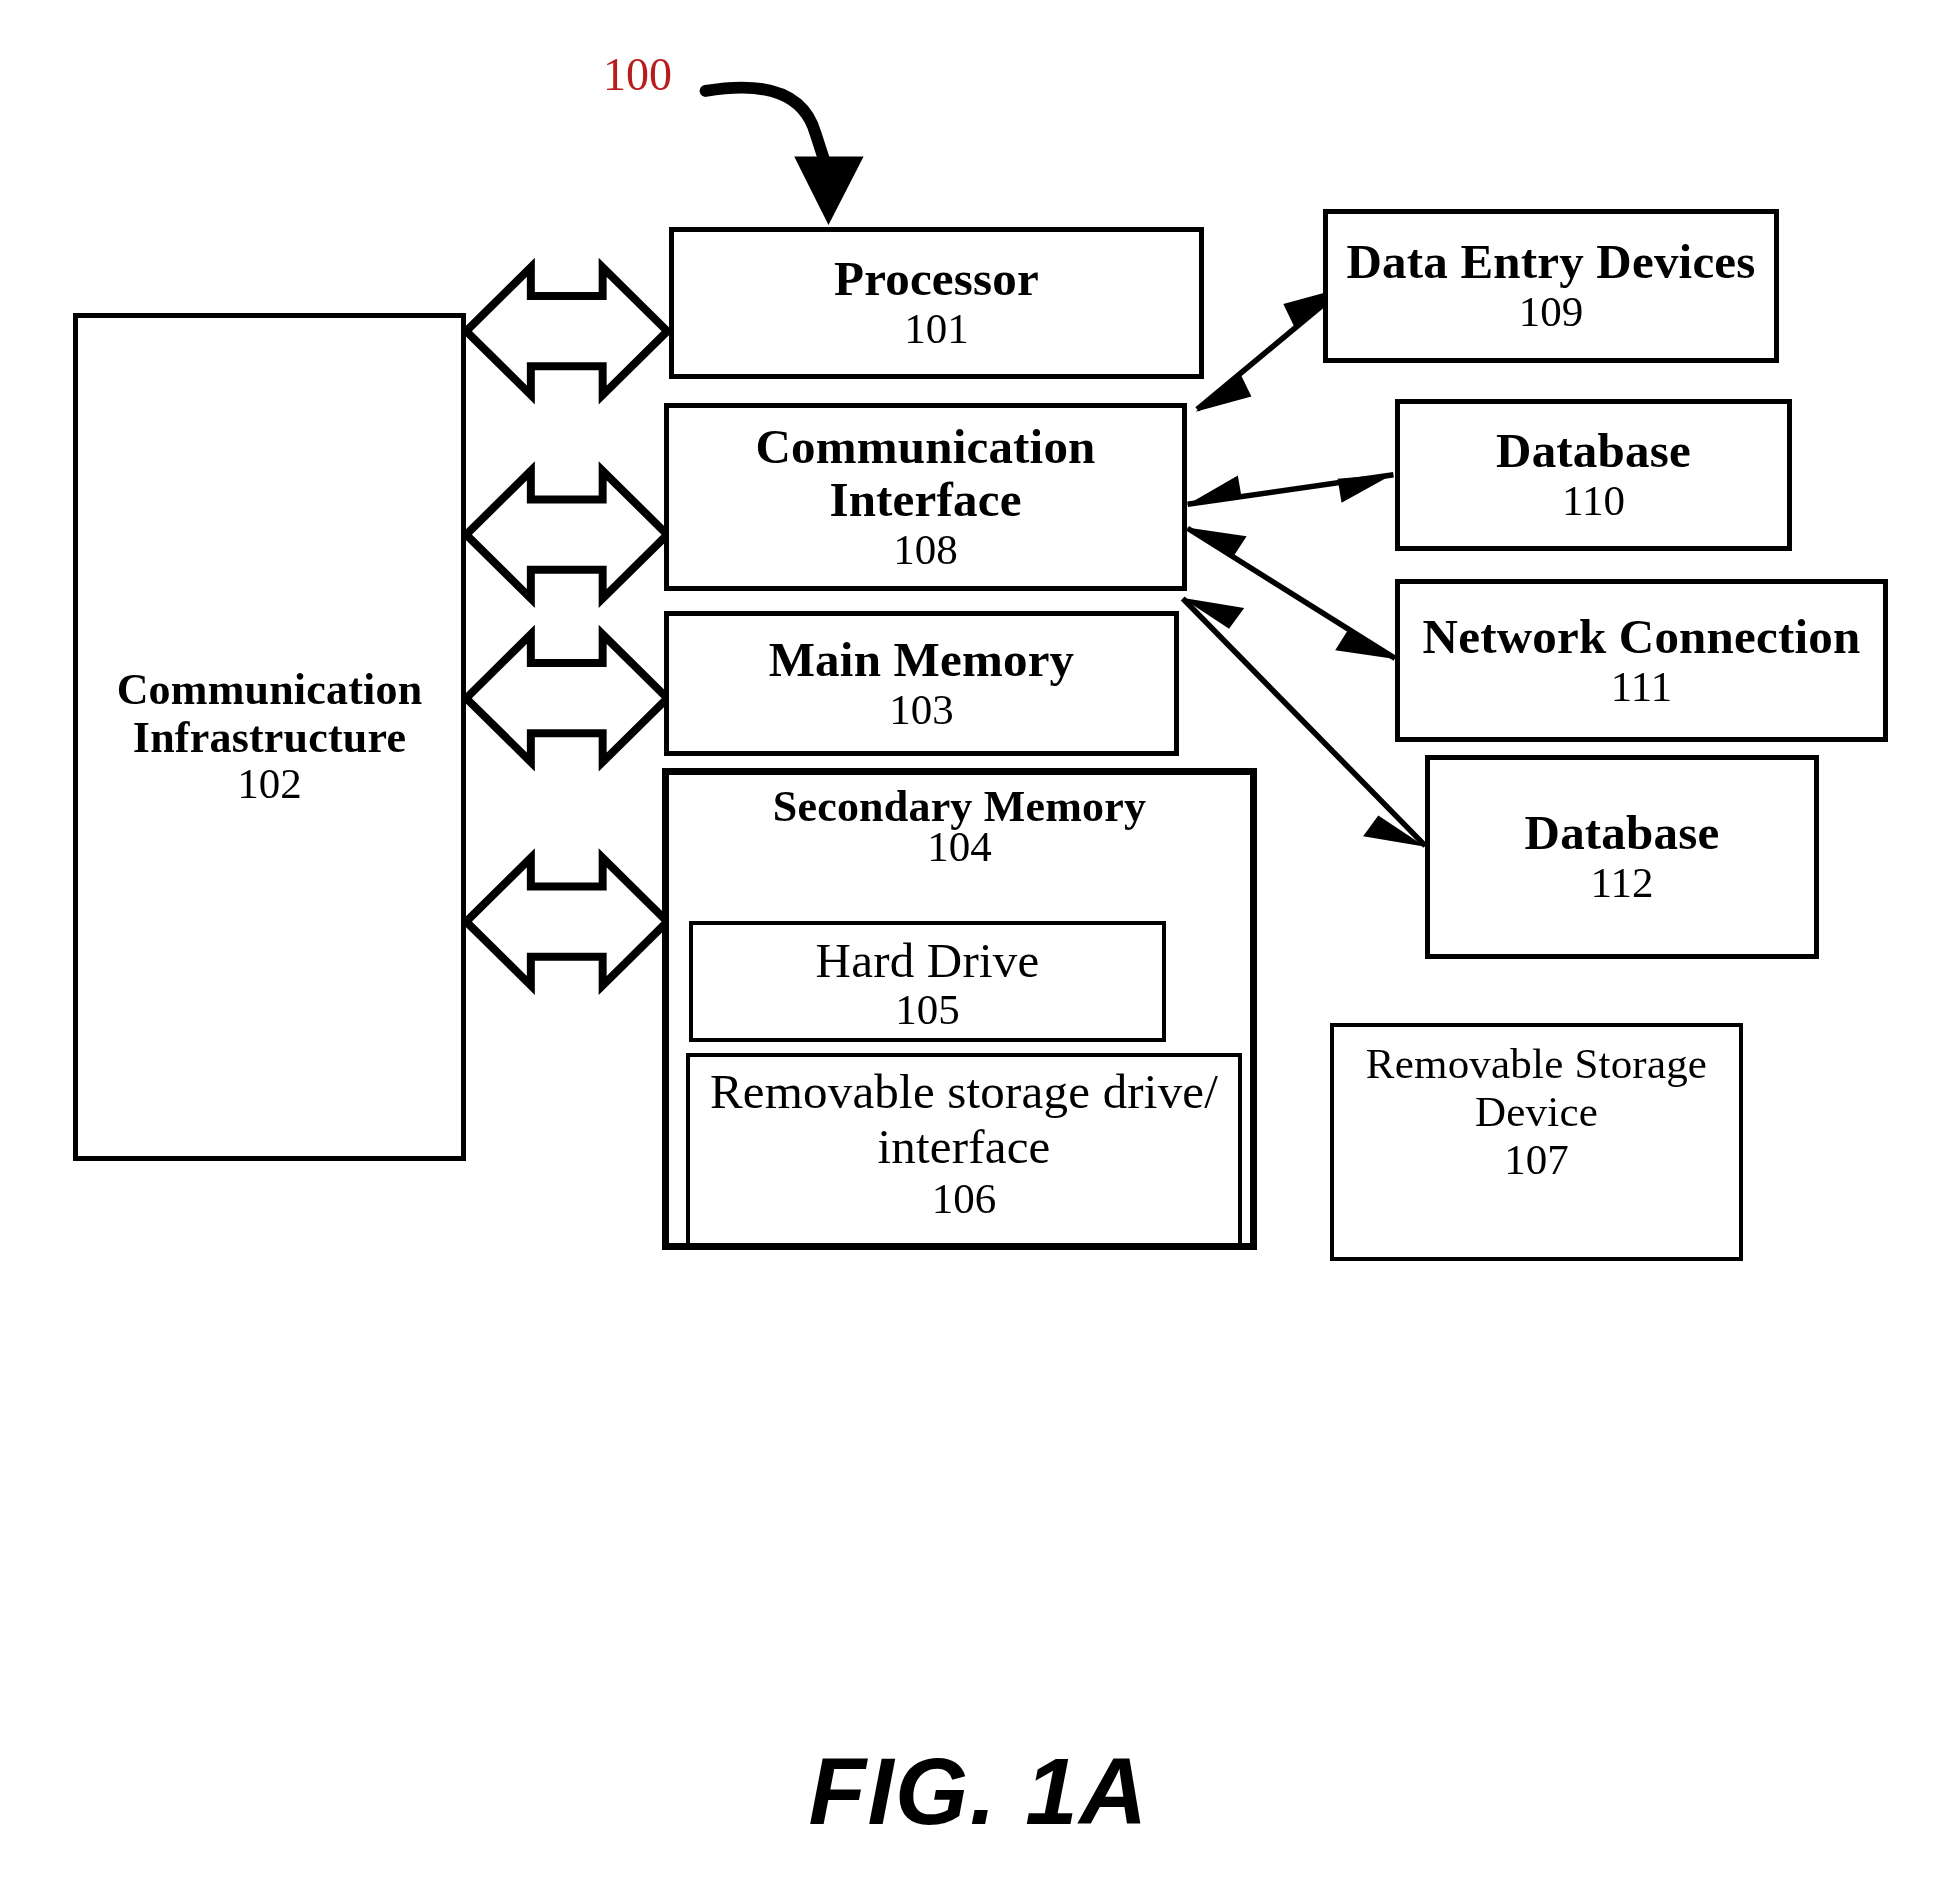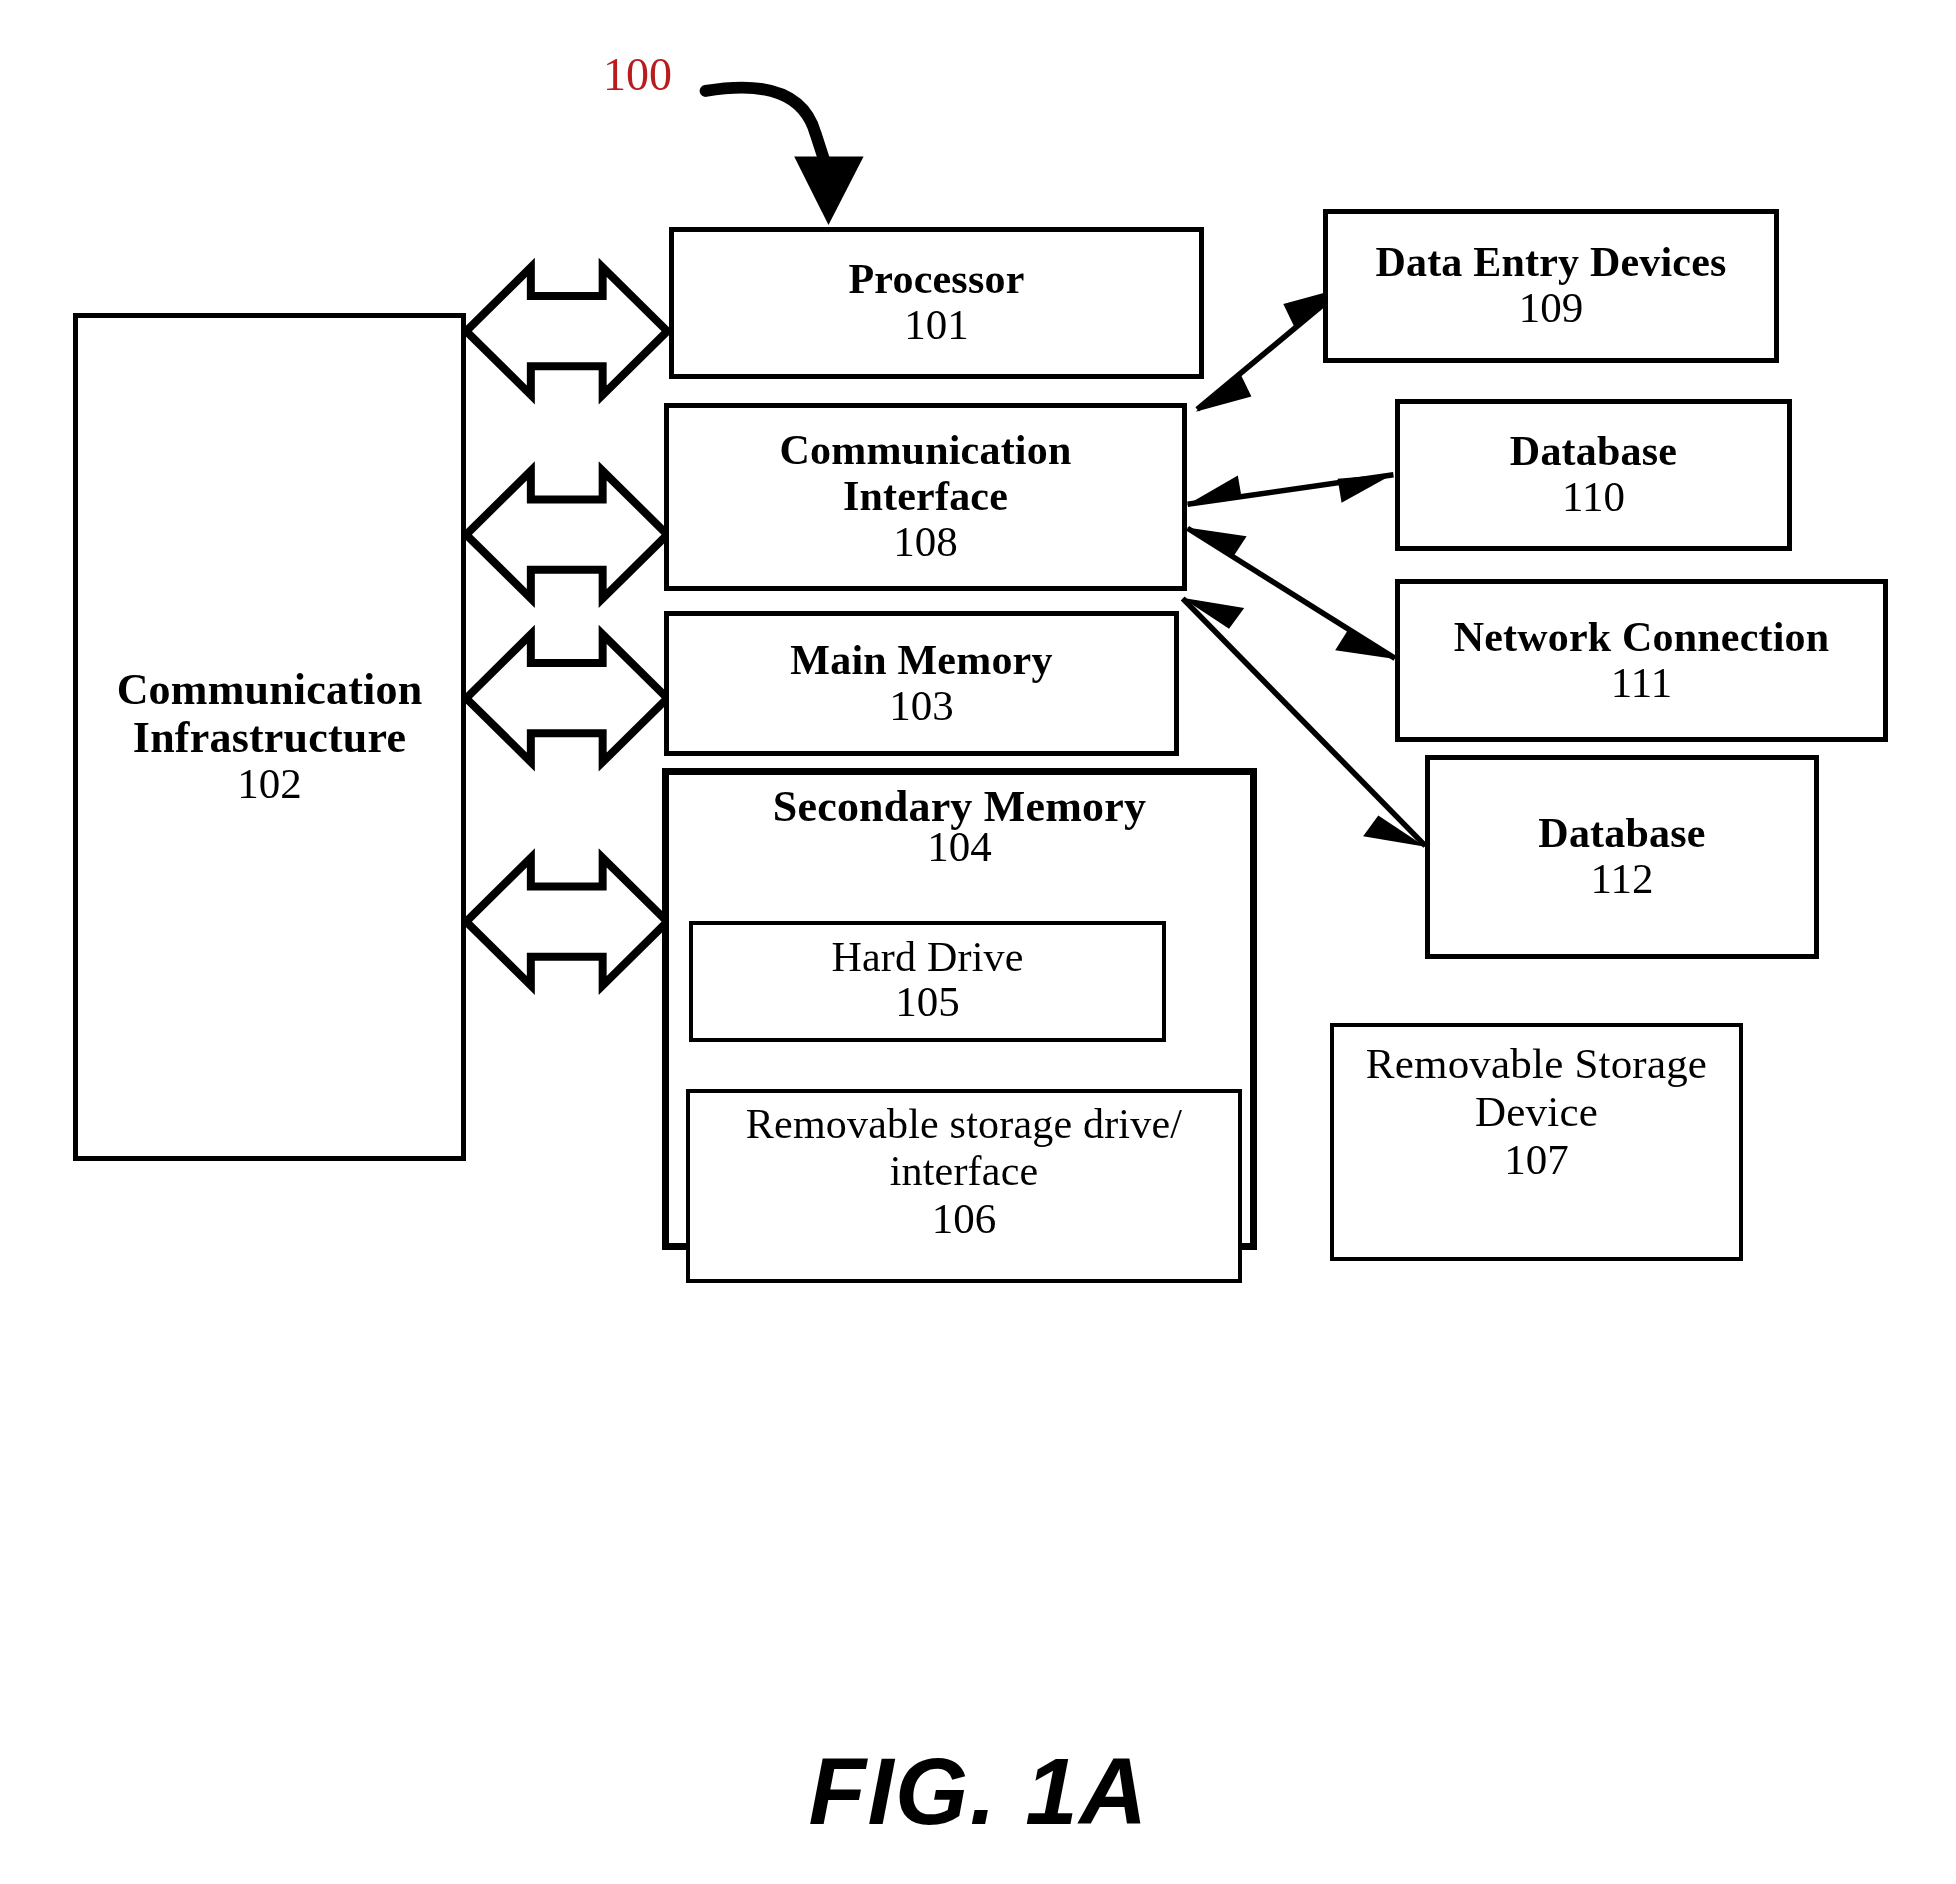--- a/index.html
+++ b/index.html
@@ -28,21 +28,21 @@
     flex-direction: column;
     align-items: center;
     text-align: center;
     line-height: 1.08;
   }
   .box.thin { border-width: 4px; }
   .box.thick { border-width: 7.2px; }
 
   .lbl {
     font-weight: bold;
-    font-size: 42px;
+    font-size: 49px;
     letter-spacing: 0.2px;
     white-space: nowrap;
   }
   .lbl.reg { font-weight: normal; }
   .num {
     font-weight: normal;
     font-size: 43px;
   }
 
   
@@ -89,21 +89,20 @@
   #removable-drive {
     position: absolute;
     left: 17px; top: 278px; width: 556px; height: 194px;
     box-sizing: border-box;
     border: 4px solid #000000;
     background: #ffffff;
     display: flex; flex-direction: column;
     align-items: center; justify-content: flex-start;
     padding-top: 8px;
     line-height: 1.12;
-    margin-top: 36px;
   }
 
   #data-entry {
     left: 1323px; top: 209px; width: 456px; height: 154px;
     justify-content: center;
     text-align: center;
   }
   #display-box {
     left: 1395px; top: 399px; width: 397px; height: 152px;
     justify-content: center;

